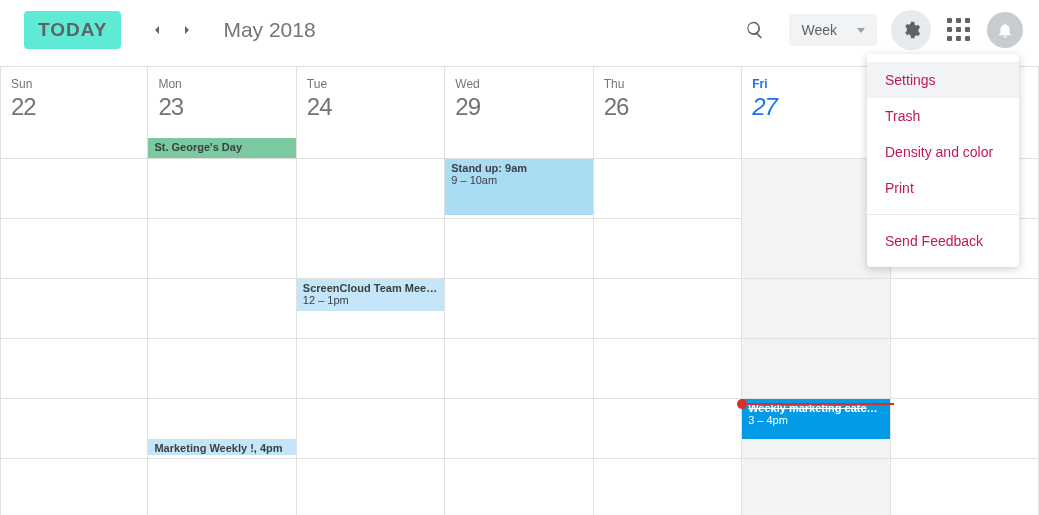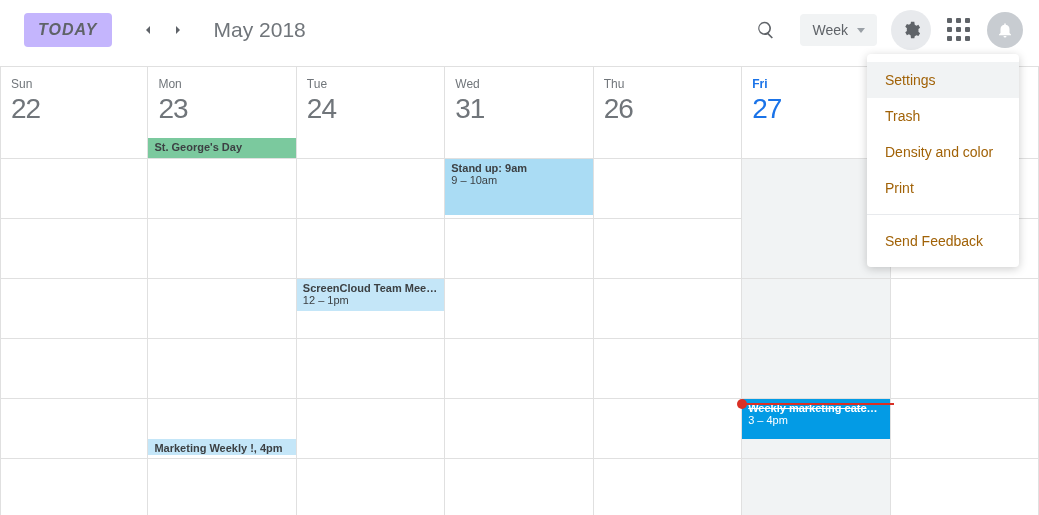--- a/index.html
+++ b/index.html
@@ -10,51 +10,50 @@
     color: #3c4043;
     width: 1039px; height: 515px;
     overflow: hidden;
   }
   .header {
     display: flex; align-items: center;
     padding: 10px 16px 16px 24px;
     gap: 8px;
   }
   .today-btn {
-    background: #c4b5fd;
+    background: #5eead4;
     border: none;
     border-radius: 4px;
     padding: 8px 14px;
-    font-size: 16px;
+    font-size: 19px;
     font-weight: 700;
     letter-spacing: 1px;
     color: #5f6368;
     cursor: pointer;
-    font-style: italic;
   }
   .nav-arrows { display: flex; gap: 2px; margin: 0 6px 0 14px; }
   .nav-arrow {
     width: 28px; height: 28px;
     display: flex; align-items: center; justify-content: center;
     color: #5f6368; cursor: pointer; border-radius: 50%;
   }
   .nav-arrow svg { width: 16px; height: 16px; }
   .period-title {
     font-size: 21px; font-weight: 400; color: #70757a; margin-left: 8px;
   }
   .spacer { flex: 1; }
   .icon-btn {
     width: 40px; height: 40px; border-radius: 50%;
     display: flex; align-items: center; justify-content: center;
     cursor: pointer; color: #5f6368;
   }
   .icon-btn svg { width: 20px; height: 20px; }
   .gear-active { background: #e8eaed; }
   .view-select {
-    display: flex; align-items: center; gap: 9px;
+    display: flex; align-items: center; gap: 20px;
     background: #f1f3f4; border-radius: 4px;
     padding: 8px 12px; font-size: 14px; color: #5f6368;
     cursor: pointer; margin: 0 6px;
   }
   .triangle-down {
     width: 0; height: 0;
     border-left: 4px solid transparent;
     border-right: 4px solid transparent;
     border-top: 5px solid #9aa0a6;
   }
@@ -76,30 +75,30 @@
     grid-template-columns: repeat(7, 1fr);
     border-top: 1px solid #e0e0e0;
     position: relative;
   }
   .col {
     border-right: 1px solid #e0e0e0;
     position: relative;
     height: 460px;
   }
   .col:first-child { border-left: 1px solid #e0e0e0; }
-  .col.today .day-num { color: #1a73e8; }
+  .col.today .day-num { color: #1a73e8; font-style: italic; }
   .col.today .row-bg { background: #f1f3f4; }
   .day-hdr {
     padding: 10px 10px 6px 10px;
     border-bottom: 1px solid #e0e0e0;
     height: 92px;
     position: relative;
   }
   .dow { font-size: 12px; color: #70757a; font-weight: 400; }
-  .day-num { font-size: 28px; color: #70757a; font-weight: 400; margin-top: 2px; letter-spacing: -1px;}
+  .day-num { font-size: 24px; color: #70757a; font-weight: 400; margin-top: 2px; letter-spacing: -1px;}
   .today .dow { color: #1a73e8; font-weight: bold; }
   .allday-chip {
     position: absolute; left: 0; right: 0; bottom: 0;
     height: 20px; background: #7bc99e;
     font-size: 11px; color: #3c4043; font-weight: 700;
     padding: 3px 6px;
   }
   .slots { position: relative; height: calc(460px - 92px); }
   .row-line {
     position: absolute; left: 0; right: 0; height: 60px;
@@ -134,21 +133,21 @@
   }
 
   
   .menu {
     position: absolute; top: 54px; right: 20px; width: 152px;
     background: #fff; border-radius: 4px;
     box-shadow: 0 2px 10px rgba(0,0,0,.2);
     padding: 8px 0; z-index: 10;
   }
   .menu-item {
-    padding: 10px 18px; font-size: 14px; color: #a16207; cursor: pointer;
+    padding: 10px 18px; font-size: 14px; color: #be185d; cursor: pointer;
   }
   .menu-item:hover, .menu-item.hover { background: #f1f3f4; }
   .menu-sep { height: 1px; background: #e8eaed; margin: 8px 0; }
 </style>
 </head>
 <body>
 
 <div class="header">
   <button class="today-btn">TODAY</button>
   <div class="nav-arrows">
@@ -248,21 +247,21 @@
       <div class="event ev-lighter" style="top:120px;height:32px;">
         <span class="ttl">ScreenCloud Team Meeting</span>
         <span class="time">12 – 1pm</span>
       </div>
     </div>
   </div>
 
   <div class="col">
     <div class="day-hdr">
       <div class="dow">Wed</div>
-      <div class="day-num">31</div>
+      <div class="day-num">29</div>
     </div>
     <div class="slots">
       <div class="row-line"></div>
         <div class="row-line"></div>
         <div class="row-line"></div>
         <div class="row-line"></div>
         <div class="row-line"></div>
         <div class="row-line"></div>
       <div class="event ev-light" style="top:0;height:56px;">
         <span class="ttl">Stand up: 9am</span>

